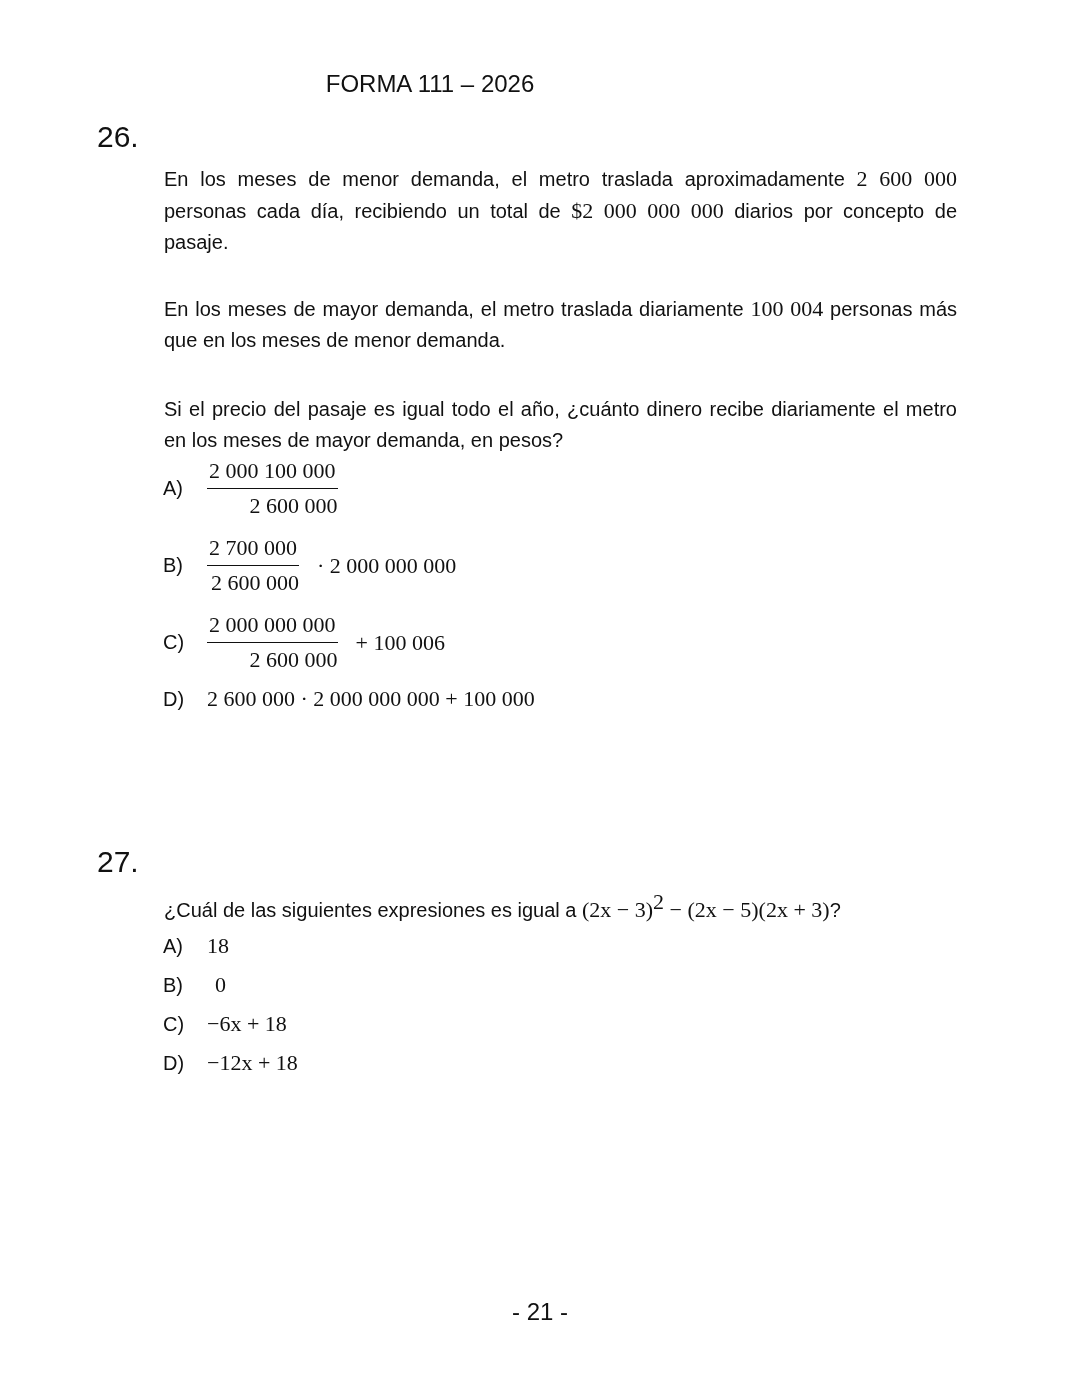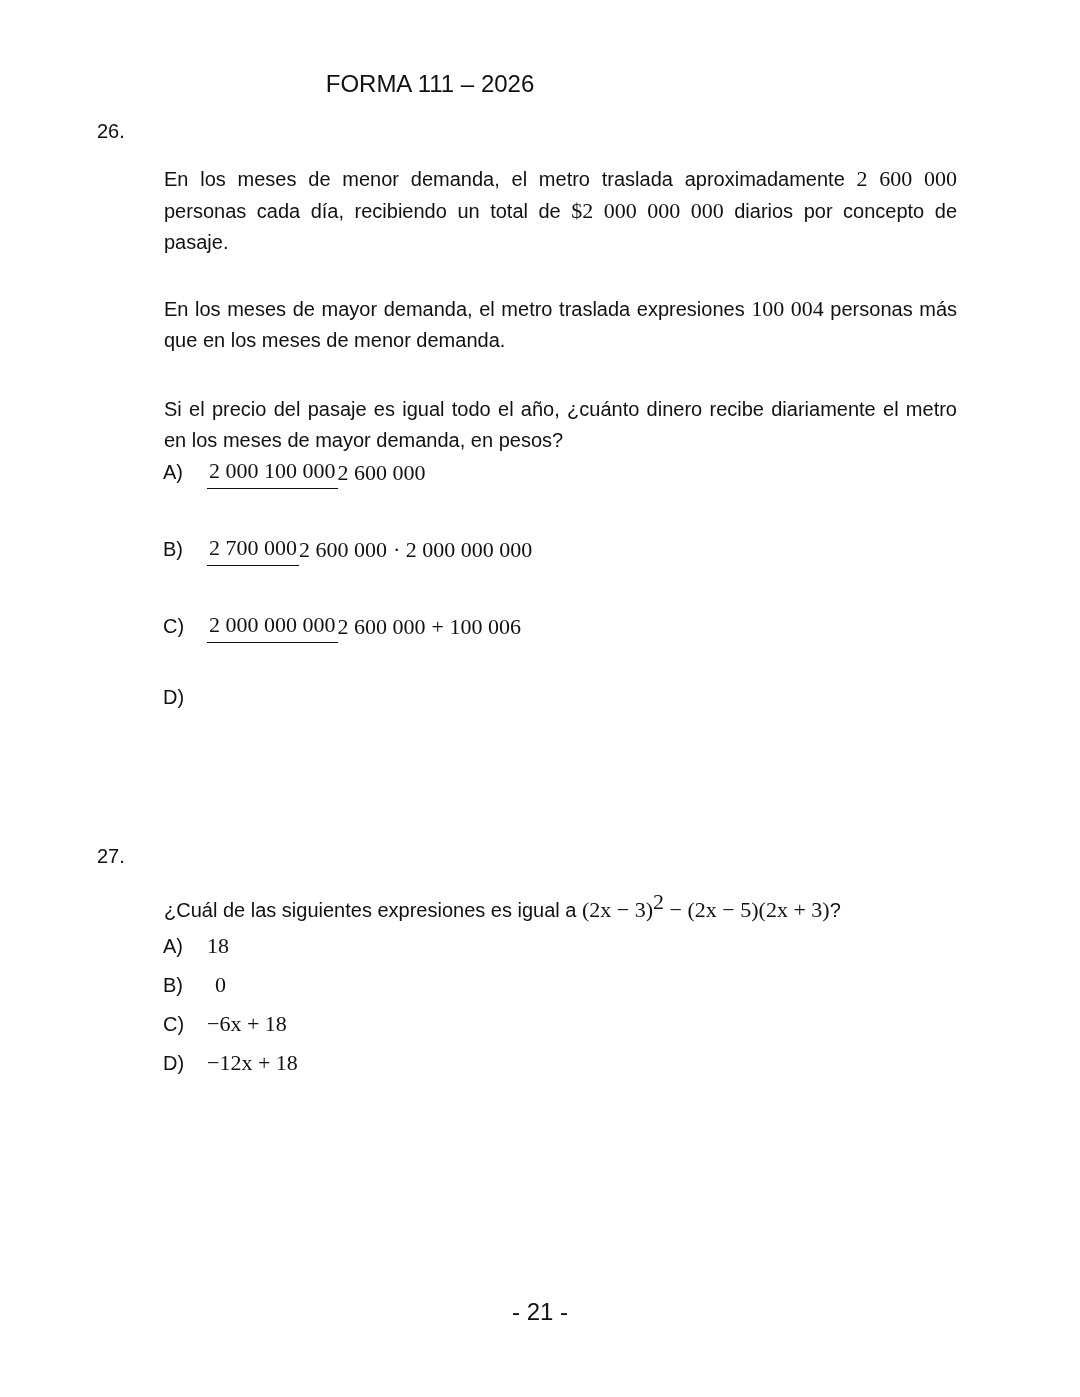--- a/index.html
+++ b/index.html
@@ -1,42 +1,42 @@
 <!DOCTYPE html>
 <html><head>
 <meta charset="utf-8">
 <style>
   html, body { margin:0; padding:0; background:#fff; }
   body { width:1080px; height:1397px; position:relative; overflow:hidden; color:#111; font-family:"Liberation Sans", sans-serif; }
   .header { position:absolute; top:70px; left:0; width:860px; text-align:center; font-size:24px; }
-  .qnum { position:absolute; font-size:20px; font-weight:normal; }
+  .qnum { position:absolute; font-size:30px; font-weight:normal; }
   .text { position:absolute; left:164px; width:793px; font-size:20px; line-height:31px; text-align:justify; text-align-last:left;margin-top:38px; }
   .math { font-family:"Liberation Serif", serif; font-size:22px; }
   .opt { position:absolute; left:163px; font-size:20px; display:flex; align-items:center; }
   .opt-label { width:44px; }
-  .frac { display:inline-flex; flex-direction:row; align-items:flex-start; font-family:"Liberation Serif", serif; font-size:22px; line-height:30px; }
+  .frac { display:inline-flex; flex-direction:column; align-items:flex-end; font-family:"Liberation Serif", serif; font-size:22px; line-height:30px; }
   .frac .num { border-bottom:1.5px solid #111; padding:0 2px 2px 2px; }
   .frac .den { padding-top:2px; }
-  .after { font-family:"Liberation Serif", serif; font-size:22px; margin-left:6px; }
+  .after { font-family:"Liberation Serif", serif; font-size:22px; margin-left:18px; }
   .footer { position:absolute; top:1298px; left:0; width:1080px; text-align:center; font-size:24px; }
   sup { font-size:14px; }
 </style>
 </head>
 <body>
 
 <div class="header">FORMA 111 –  2026</div>
 
 <div class="qnum" style="top:120px;left:97px;">26.</div>
 
 <div class="text" style="top:125px;">
   <span>En los meses de menor demanda, el metro traslada aproximadamente </span><span class="math">2 600 000</span><span> personas cada día, recibiendo un total de </span><span class="math">$2 000 000 000</span><span> diarios por concepto de pasaje.</span>
 </div>
 
 <div class="text" style="top:255px;">
-  <span>En los meses de mayor demanda, el metro traslada expresiones </span><span class="math">100 004</span><span> personas más que en los meses de menor demanda.</span>
+  <span>En los meses de mayor demanda, el metro traslada diariamente </span><span class="math">100 004</span><span> personas más que en los meses de menor demanda.</span>
 </div>
 
 <div class="text" style="top:356px;">Si el precio del pasaje es igual todo el año, ¿cuánto dinero recibe diariamente el metro en los meses de mayor demanda, en pesos?</div>
 
 <div class="opt" style="top:456px;">
   <span class="opt-label">A)</span>
   <span class="frac">
     <span class="num">2 000 100 000</span>
     <span class="den">2 600 000</span>
   </span>
@@ -55,20 +55,21 @@
   <span class="opt-label">C)</span>
   <span class="frac">
     <span class="num">2 000 000 000</span>
     <span class="den">2 600 000</span>
   </span>
   <span class="after">+ 100 006</span>
 </div>
 
 <div class="opt" style="top:686px;">
   <span class="opt-label">D)</span>
+  <span class="math">2 600 000 · 2 000 000 000 + 100 000</span>
 </div>
 
 <div class="qnum" style="top:845px;left:97px;">27.</div>
 
 <div class="text" style="top:848px;width:820px;">
   <span>¿Cuál de las siguientes expresiones es igual a </span><span class="math">(2x − 3)</span><sup class="math">2</sup><span class="math"> − (2x − 5)(2x + 3)</span><span>?</span>
 </div>
 
 <div class="opt" style="top:933px;">
   <span class="opt-label">A)</span>

